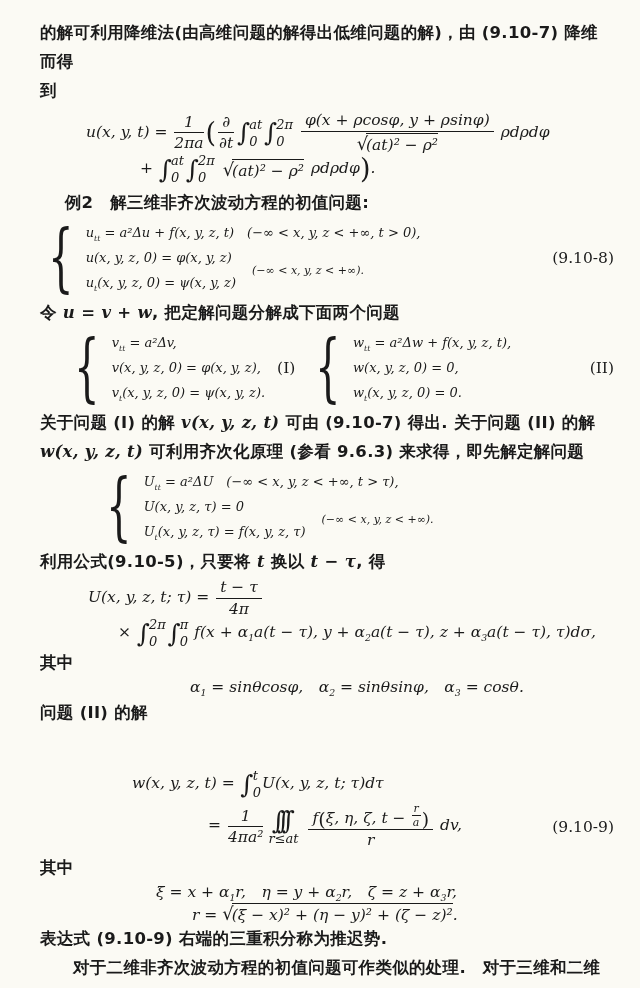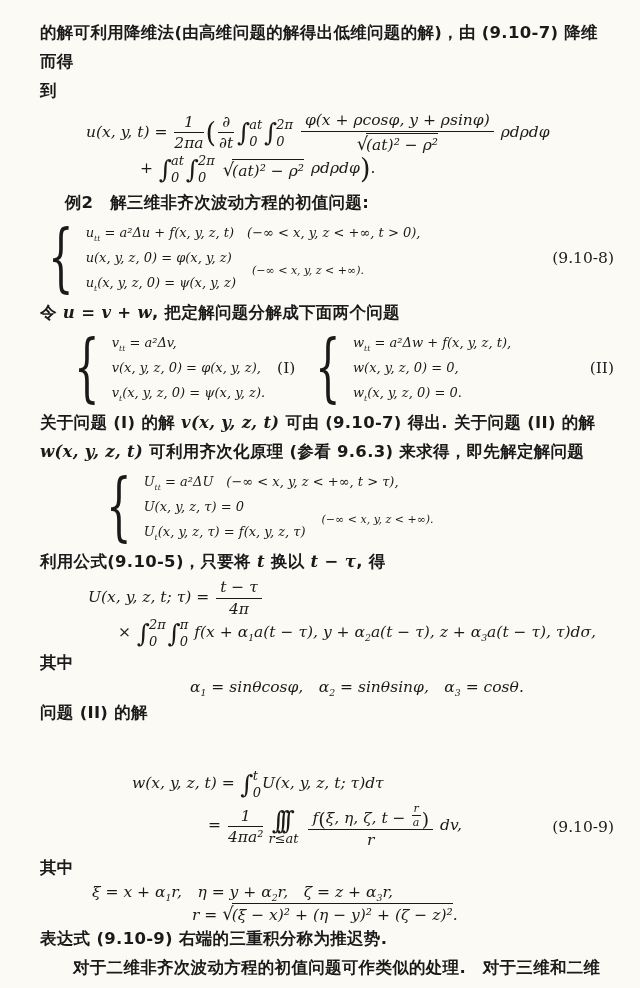--- a/index.html
+++ b/index.html
@@ -164,20 +164,20 @@
   <div class="sys" style="margin-left:168px;margin-top:4px;">
     <div class="fline">= <span class="fr"><span class="t">1</span><span class="b">4πa²</span></span><span class="opst">
           <span class="iii">∫∫∫</span>
           <span class="und">r≤at</span>
         </span> <span class="fr"><span class="t">f<span class="bg2">(</span>ξ, η, ζ, t − <span class="fr sm"><span class="t">r</span><span class="b">a</span></span><span class="bg2">)</span></span><span class="b">r</span></span> dv,</div>
     <span class="lbl">(9.10-9)</span>
   </div>
 
   <p class="cn">其中</p>
 
-  <div class="fline" style="margin-left:52px;">ξ = x + α<sub>1</sub>r,　η = y + α<sub>2</sub>r,　ζ = z + α<sub>3</sub>r,</div>
+  <div class="fline" style="margin-left:116px;">ξ = x + α<sub>1</sub>r,　η = y + α<sub>2</sub>r,　ζ = z + α<sub>3</sub>r,</div>
   <div class="fline mt4" style="margin-left:152px;">r = <span class="rad">√</span><span class="ov">(ξ − x)² + (η − y)² + (ζ − z)²</span>.</div>
 
   <p class="cn mt4">表达式 (9.10-9) 右端的三重积分称为<b>推迟势</b>.</p>
 
   <p class="cn indent2">对于二维非齐次波动方程的初值问题可作类似的处理.　对于三维和二维热</p>
 
 </div>
 
 </body></html>

